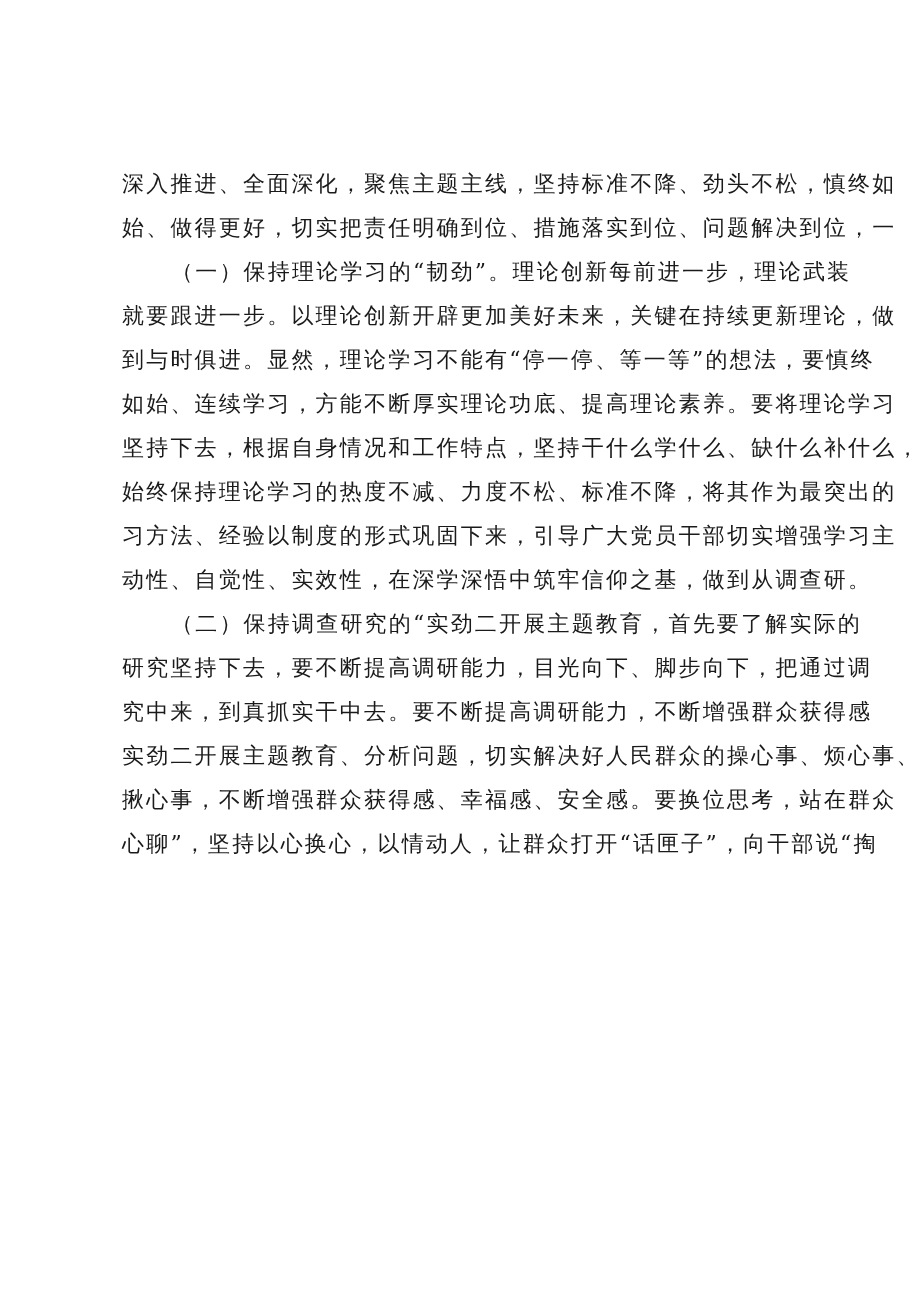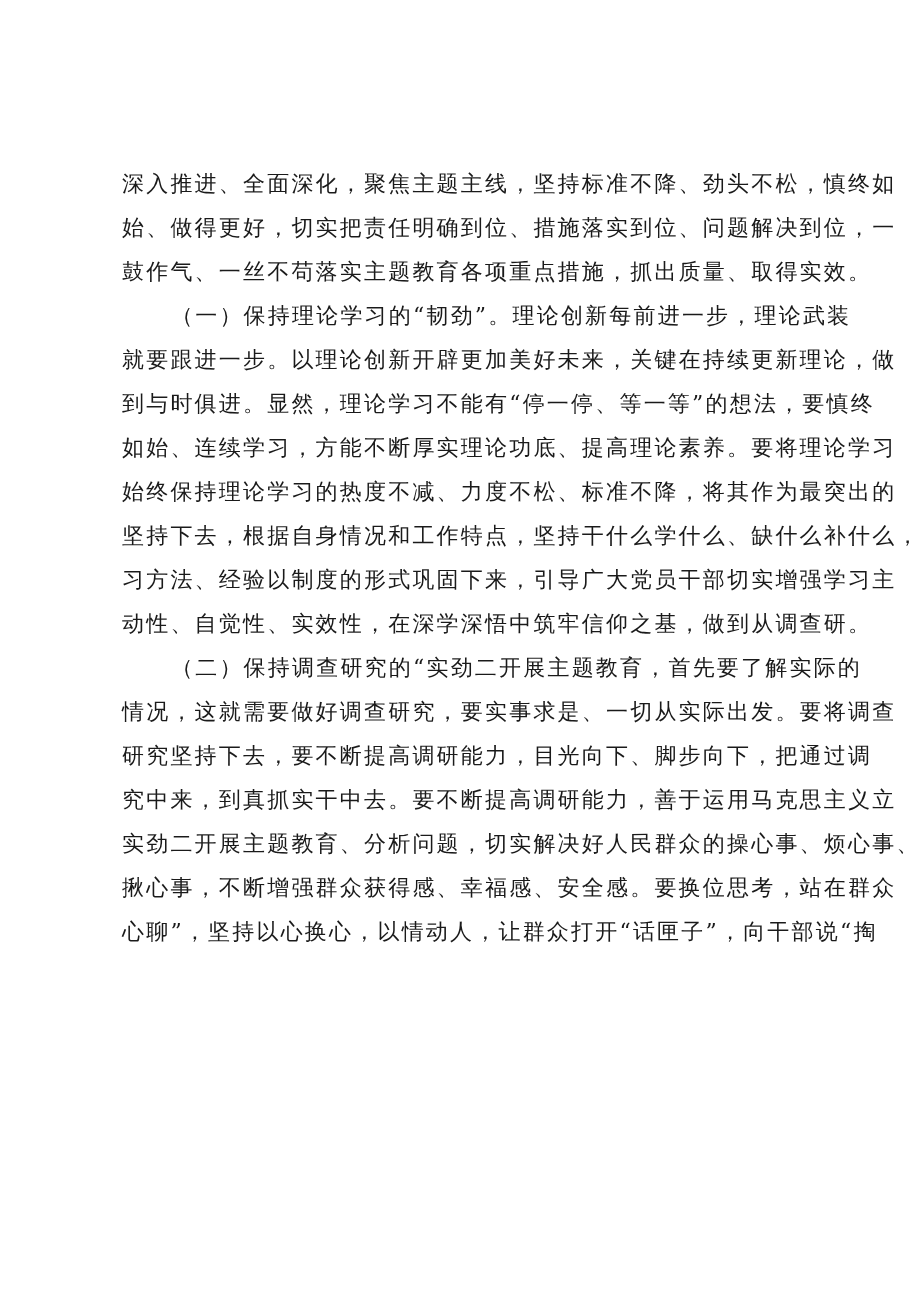--- a/index.html
+++ b/index.html
@@ -42,38 +42,36 @@
 </style>
 </head>
 <body>
 
 <div class="page">
   <div class="body-text">
 
     <div>
       <span class="line">深入推进、全面深化，聚焦主题主线，坚持标准不降、劲头不松，慎终如</span>
       <span class="line">始、做得更好，切实把责任明确到位、措施落实到位、问题解决到位，一</span>
-      <span class="line">鼓作气、一丝不苟落实主题教育各项重点措施，抓出质量、取得实效。</span>
     </div>
 
     <div>
       <span class="line indent">（一）保持理论学习的“韧劲”。理论创新每前进一步，理论武装</span>
       <span class="line">就要跟进一步。以理论创新开辟更加美好未来，关键在持续更新理论，做</span>
       <span class="line">到与时俱进。显然，理论学习不能有“停一停、等一等”的想法，要慎终</span>
       <span class="line">如始、连续学习，方能不断厚实理论功底、提高理论素养。要将理论学习</span>
+      <span class="line">坚持下去，根据自身情况和工作特点，坚持干什么学什么、缺什么补什么，</span>
       <span class="line">始终保持理论学习的热度不减、力度不松、标准不降，将其作为最突出的</span>
-      <span class="line">坚持下去，根据自身情况和工作特点，坚持干什么学什么、缺什么补什么，</span>
       <span class="line">习方法、经验以制度的形式巩固下来，引导广大党员干部切实增强学习主</span>
       <span class="line">动性、自觉性、实效性，在深学深悟中筑牢信仰之基，做到从调查研。</span>
     </div>
 
     <div>
       <span class="line indent">（二）保持调查研究的“实劲二开展主题教育，首先要了解实际的</span>
-      <span class="line">情况，这就需要做好调查研究，要实事求是、一切从实际出发。要将调查</span>
       <span class="line">研究坚持下去，要不断提高调研能力，目光向下、脚步向下，把通过调</span>
-      <span class="line">究中来，到真抓实干中去。要不断提高调研能力，善于运用马克思主义立</span>
+      <span class="line">究中来，到真抓实干中去。要不断提高调研能力，不断增强群众获得感</span>
       <span class="line">实劲二开展主题教育、分析问题，切实解决好人民群众的操心事、烦心事、</span>
       <span class="line">揪心事，不断增强群众获得感、幸福感、安全感。要换位思考，站在群众</span>
       <span class="line">心聊”，坚持以心换心，以情动人，让群众打开“话匣子”，向干部说“掏</span>
     </div>
 
   </div>
 </div>
 
 </body></html>

